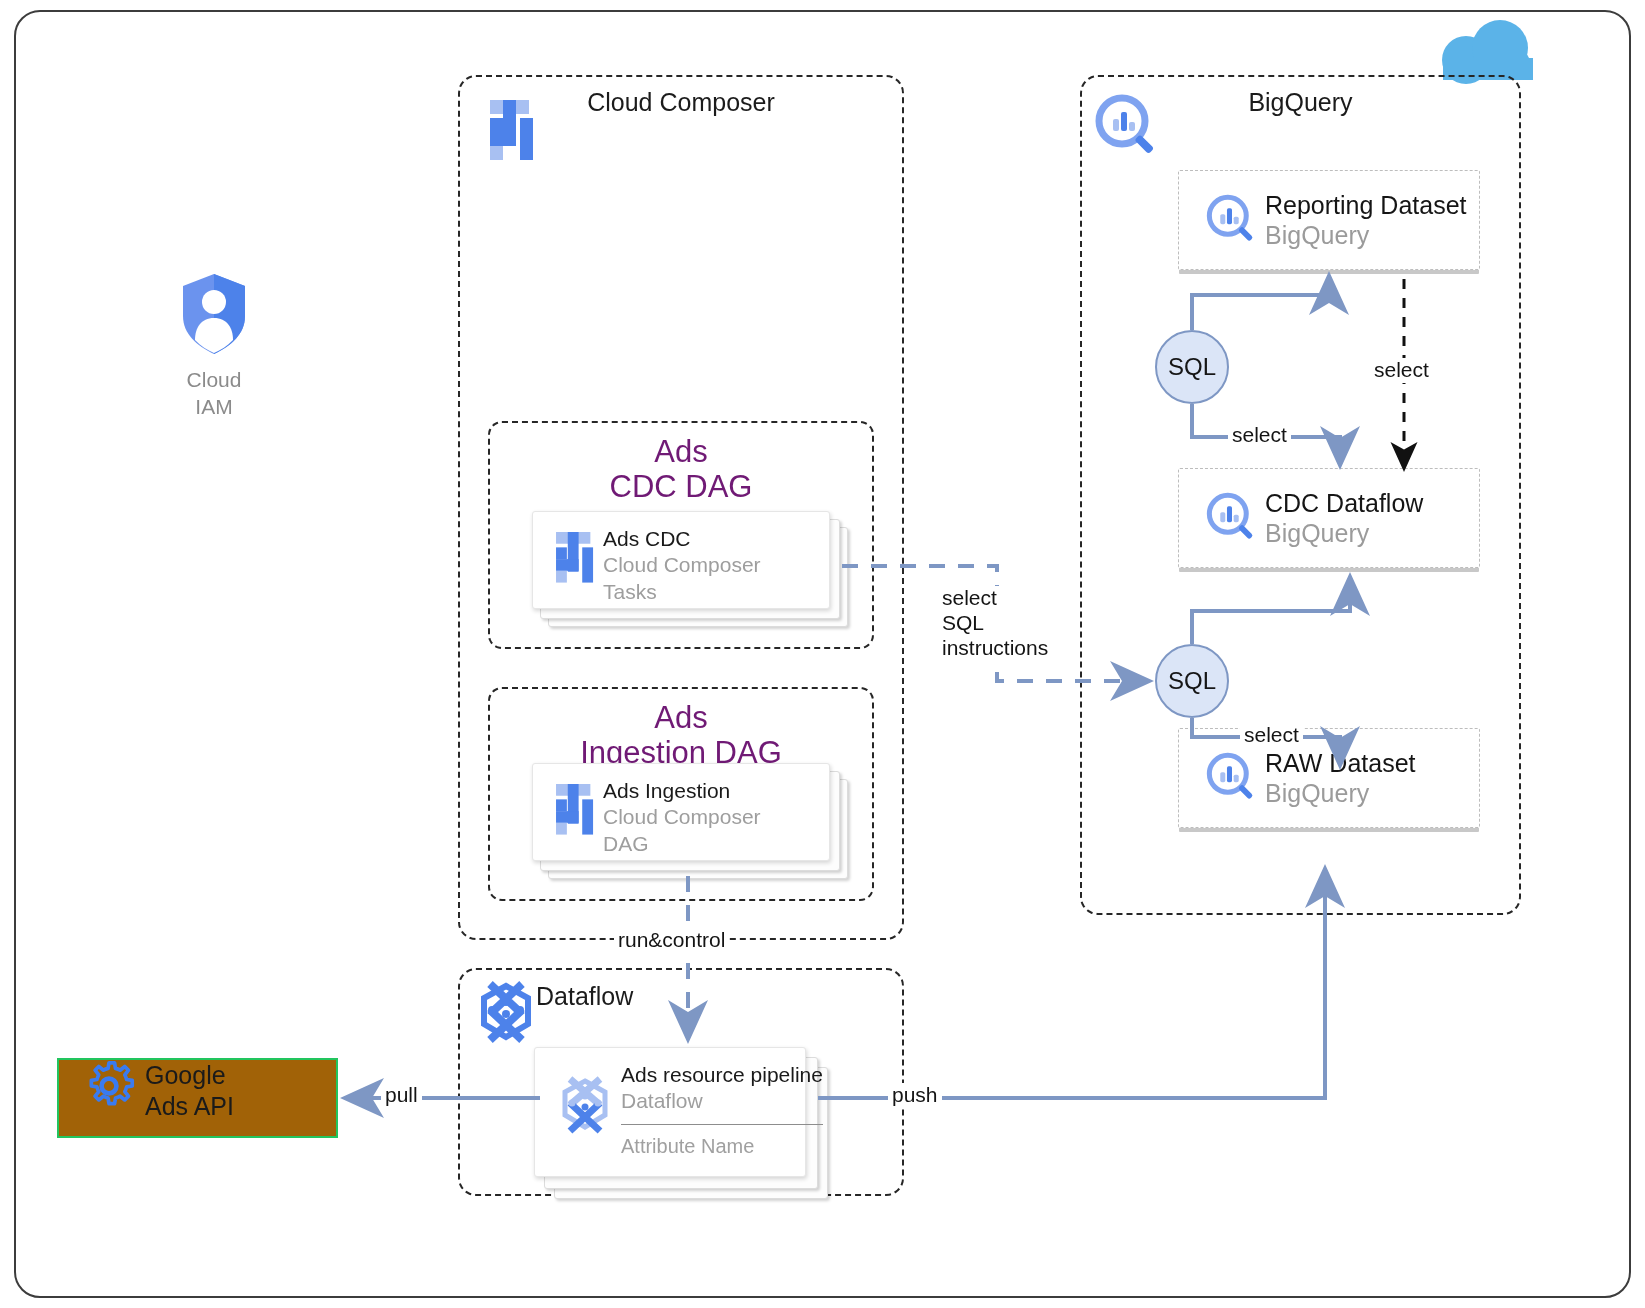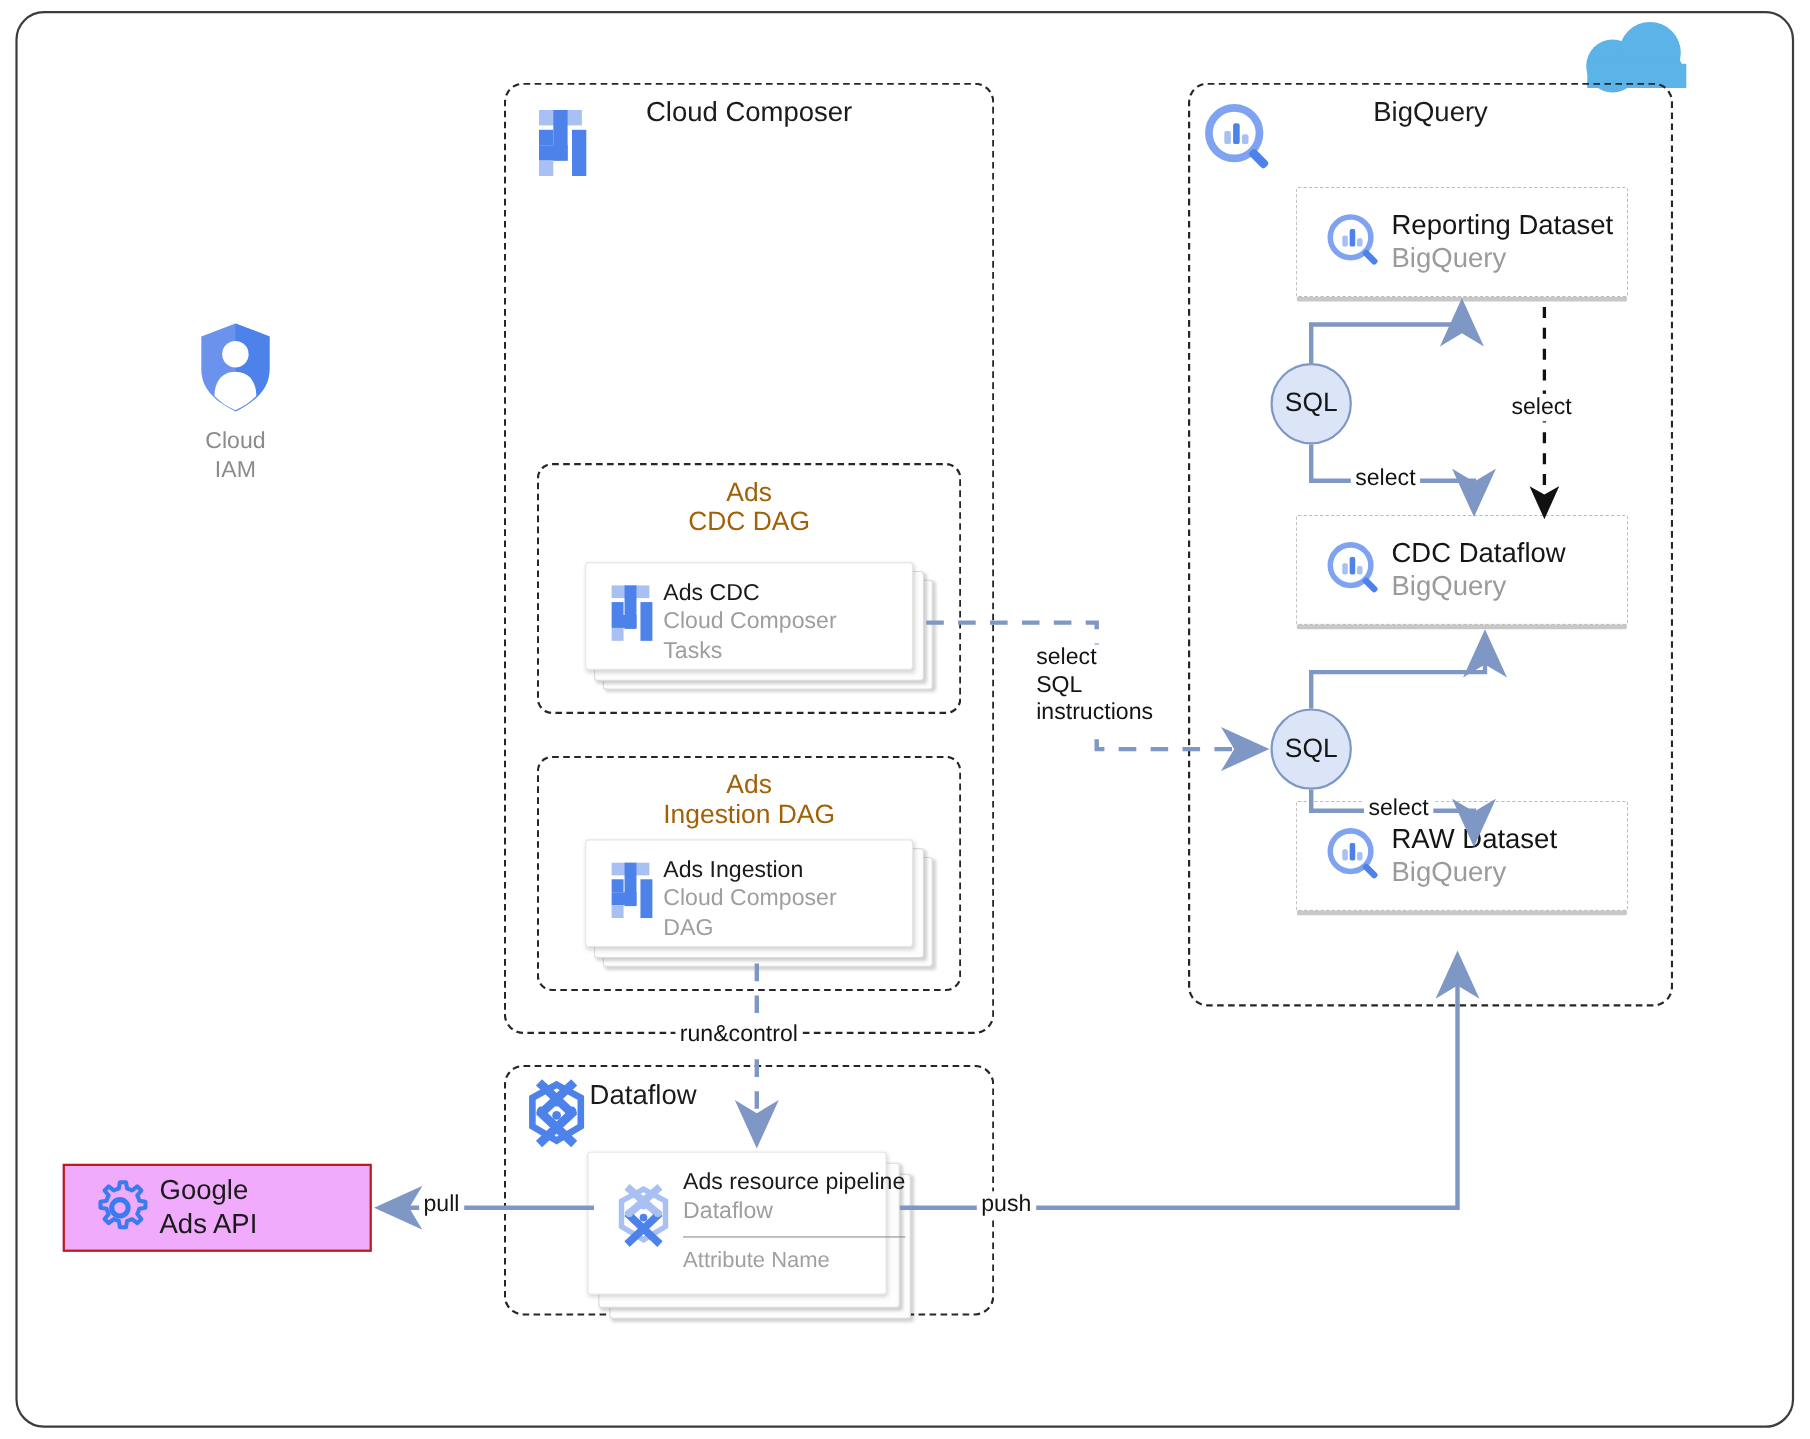--- a/index.html
+++ b/index.html
@@ -18,21 +18,21 @@
   }
   .group-title{
     position:absolute;font-size:25px;color:#1b1b1b;white-space:nowrap;text-align:center;
   }
 
   
   .subgroup{
     position:absolute;border:2px dashed #262626;border-radius:14px;box-sizing:border-box;
   }
   .subgroup-title{
-    position:absolute;font-size:24px;color:#a16207;text-align:center;line-height:1.12;white-space:pre-line;width:100%;
+    position:absolute;font-size:31px;color:#701a75;text-align:center;line-height:1.12;white-space:pre-line;width:100%;
   }
 
   
   .cardstack{position:absolute;}
   .cardstack .shadow-card{
     position:absolute;background:#fdfdfd;border:1px solid #dcdcdc;border-radius:3px;
     box-shadow:2px 2px 3px rgba(0,0,0,.18);
   }
   .cardstack .main-card{
     position:absolute;left:0;top:0;background:#ffffff;border:1px solid #e6e6e6;border-radius:3px;
@@ -63,22 +63,22 @@
     display:flex;align-items:center;justify-content:center;
     font-size:24px;color:#161616;box-sizing:border-box;
   }
 
   
   .svc{position:absolute;text-align:center;}
   .svc-label{font-size:21px;color:#8b8b8b;line-height:1.3;white-space:pre-line;margin-top:6px;}
 
   
   .plainbox{
-    position:absolute;border:2px solid #b91c1c;background:#f0abfc;box-sizing:border-box;
-    display:flex;align-items:center;
+    position:absolute;border:2px solid #22c55e;background:#a16207;box-sizing:border-box;
+    display:flex;align-items:flex-start;
   }
   .plainbox-text{font-size:25px;color:#1a1a1a;line-height:1.25;white-space:pre-line;}
 
   
   .edge-label{
     position:absolute;font-size:21px;color:#141414;background:#fff;
     text-align:left;white-space:pre-line;line-height:1.18;padding:0 4px;
   }
 
   svg.lay{position:absolute;left:0;top:0;width:1645px;height:1308px;overflow:visible;pointer-events:none;}
@@ -93,21 +93,21 @@
   <svg class="lay">
     <g>
       <path d="M1443 78 a22 22 0 0 1 22 -22 a30 30 0 0 1 56 -8 a22 22 0 0 1 6 30 L1530 78 Z" fill="#5bb3e8"></path>
       <circle cx="1466" cy="60" r="24" fill="#5bb3e8"></circle>
       <circle cx="1500" cy="48" r="28" fill="#5bb3e8"></circle>
       <rect x="1443" y="58" width="90" height="22" fill="#5bb3e8"></rect>
     </g>
   </svg>
 
 
-  <div class="svc" style="left:126px;top:292px;width:176px;">
+  <div class="svc" style="left:126px;top:272px;width:176px;">
     <svg width="70" height="84" viewBox="0 0 70 84">
       <path d="M35 2 L66 14 V44 C66 62 52 74 35 82 C18 74 4 62 4 44 V14 Z" fill="#6b93ee"></path>
       <path d="M35 2 L66 14 V44 C66 62 52 74 35 82 Z" fill="#4d82ea"></path>
       <circle cx="35" cy="30" r="12" fill="#ffffff"></circle>
       <path d="M35 46 C22 46 16 56 16 68 C22 74 28 78 35 81 C42 78 48 74 54 68 C54 56 48 46 35 46 Z" fill="#ffffff"></path>
     </svg>
     <div class="svc-label">Cloud
 IAM</div>
   </div>
 

